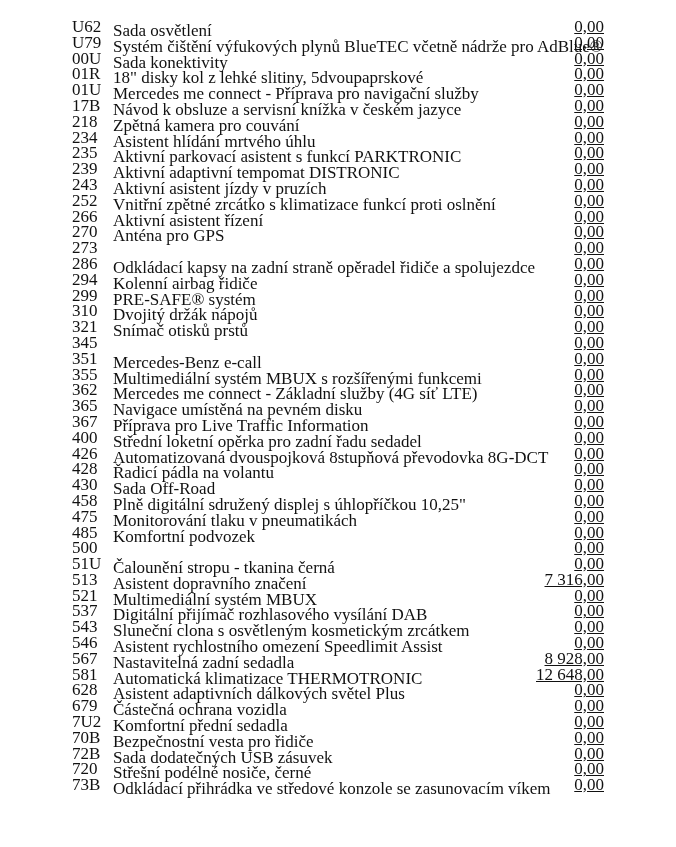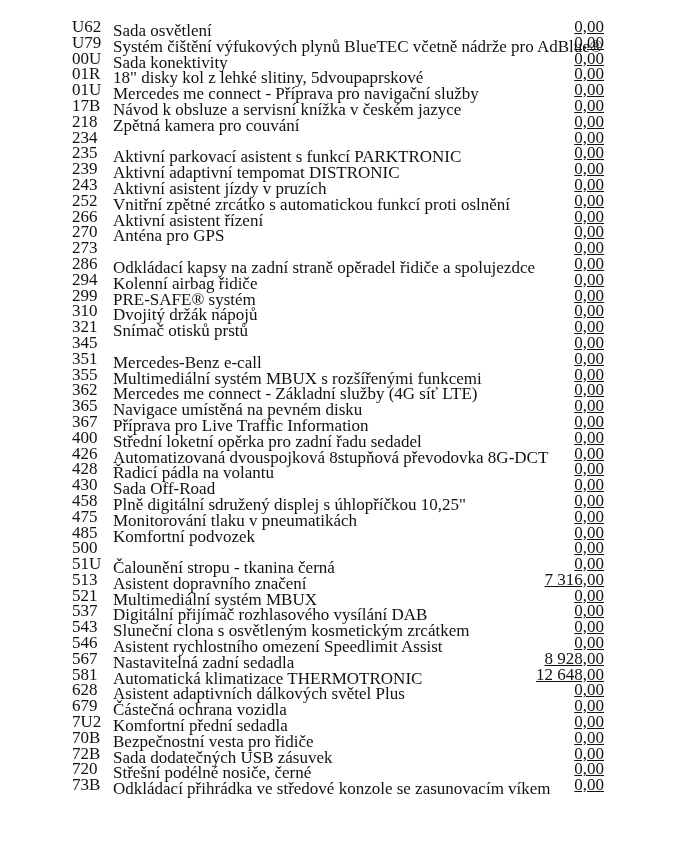--- a/index.html
+++ b/index.html
@@ -45,40 +45,41 @@
       <span class="desc">Návod k obsluze a servisní knížka v českém jazyce</span>
       <span class="val">0,00</span>
     </div>
     <div class="row">
       <span class="code">218</span>
       <span class="desc">Zpětná kamera pro couvání</span>
       <span class="val">0,00</span>
     </div>
     <div class="row">
       <span class="code">234</span>
+      <span class="desc">Asistent hlídání mrtvého úhlu</span>
       <span class="val">0,00</span>
     </div>
     <div class="row">
       <span class="code">235</span>
       <span class="desc">Aktivní parkovací asistent s funkcí PARKTRONIC</span>
       <span class="val">0,00</span>
     </div>
     <div class="row">
       <span class="code">239</span>
       <span class="desc">Aktivní adaptivní tempomat DISTRONIC</span>
       <span class="val">0,00</span>
     </div>
     <div class="row">
       <span class="code">243</span>
       <span class="desc">Aktivní asistent jízdy v pruzích</span>
       <span class="val">0,00</span>
     </div>
     <div class="row">
       <span class="code">252</span>
-      <span class="desc">Vnitřní zpětné zrcátko s automatickou funkcí proti oslnění</span>
+      <span class="desc">Vnitřní zpětné zrcátko s klimatizace funkcí proti oslnění</span>
       <span class="val">0,00</span>
     </div>
     <div class="row">
       <span class="code">266</span>
       <span class="desc">Aktivní asistent řízení</span>
       <span class="val">0,00</span>
     </div>
     <div class="row">
       <span class="code">270</span>
       <span class="desc">Anténa pro GPS</span>

